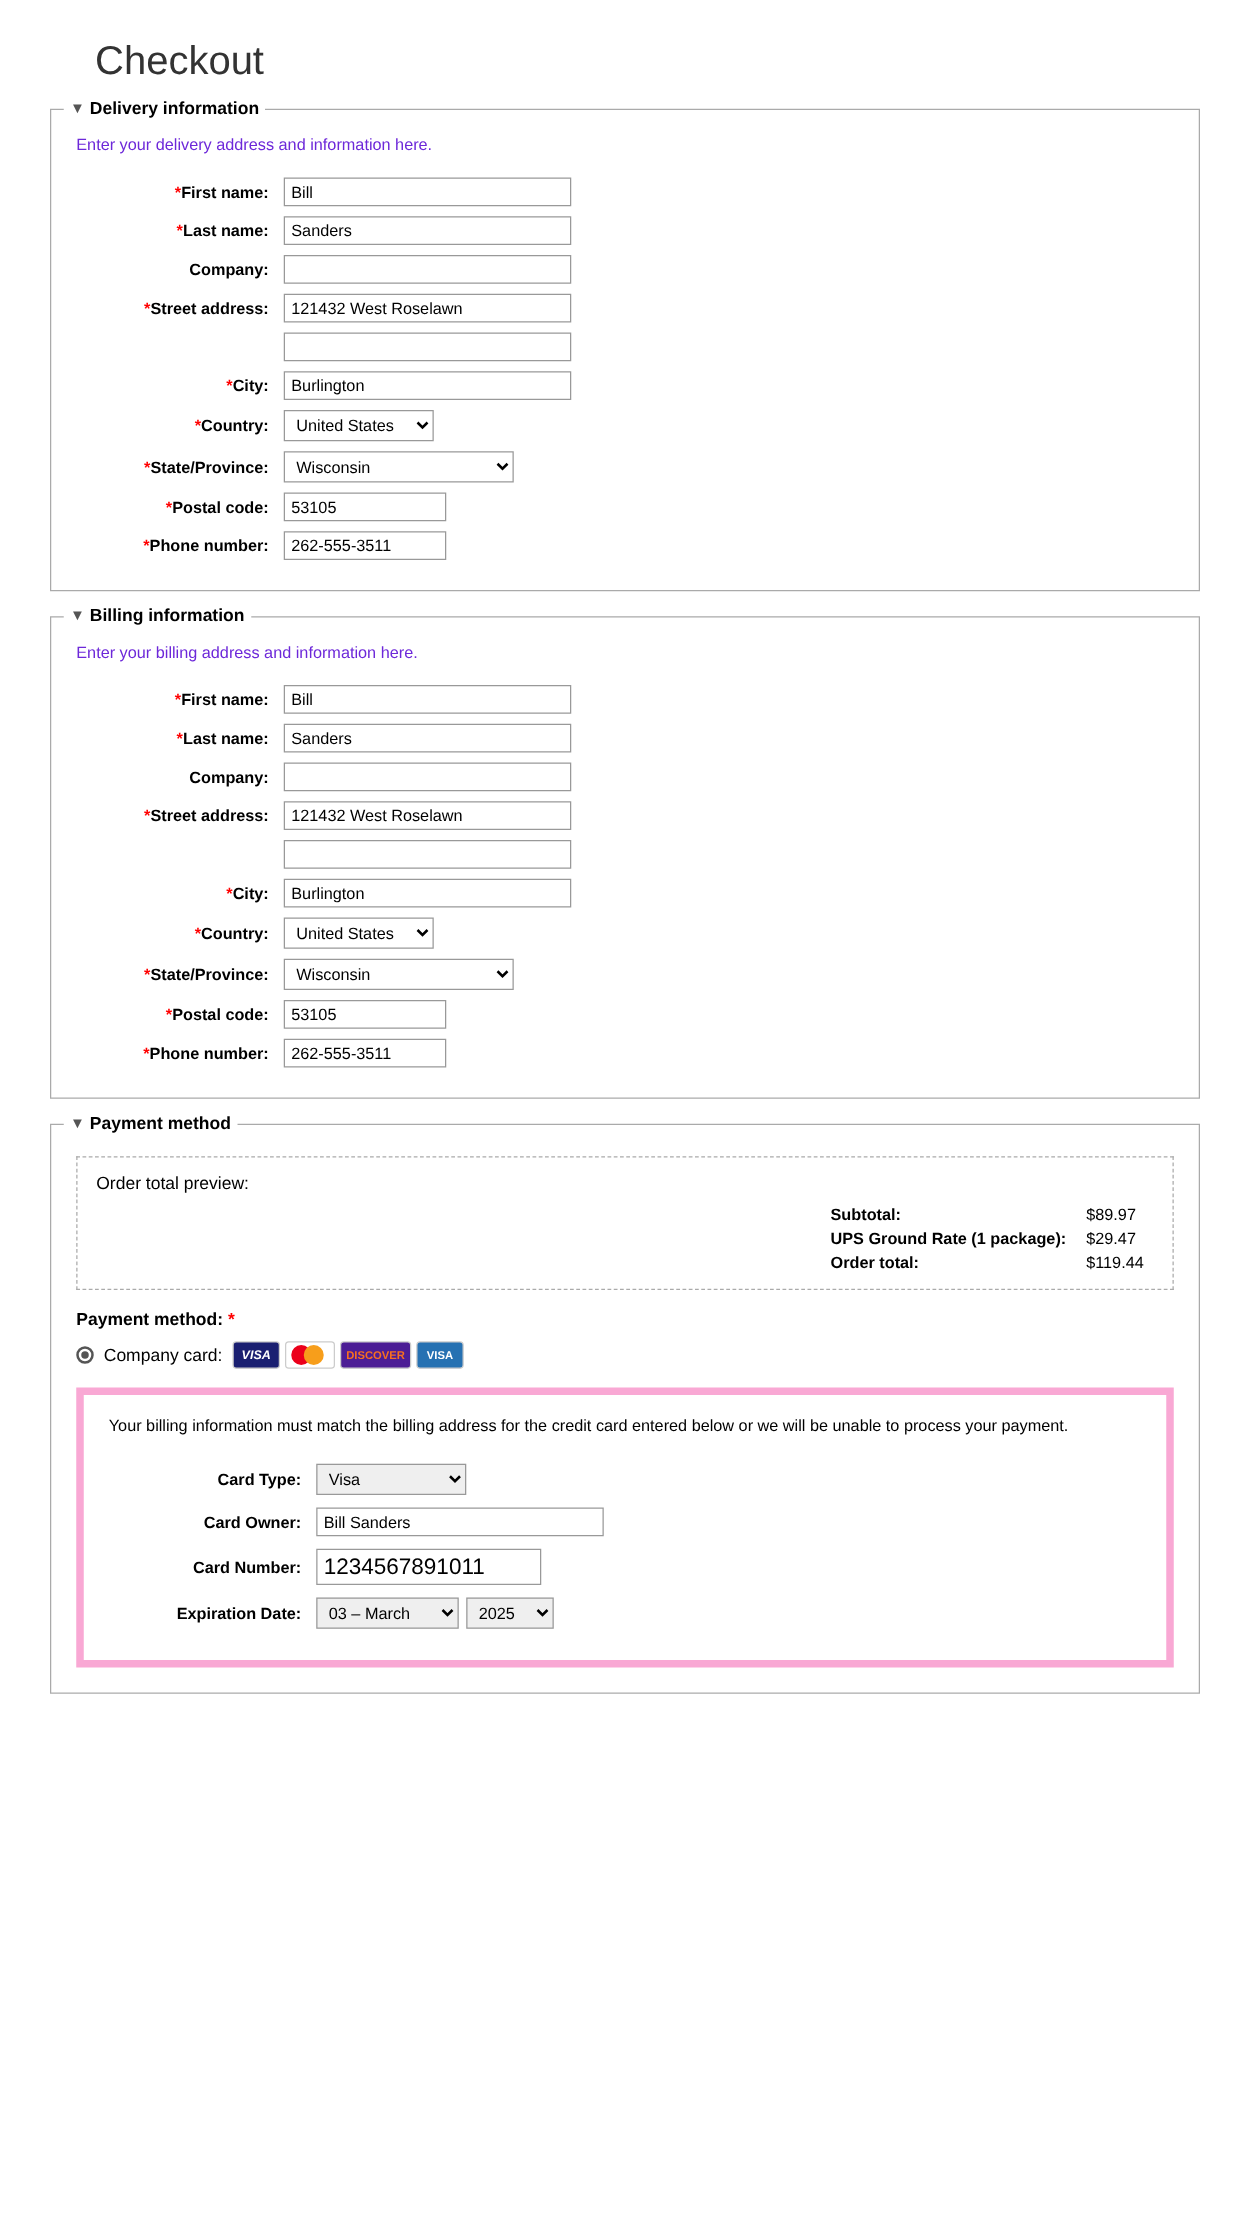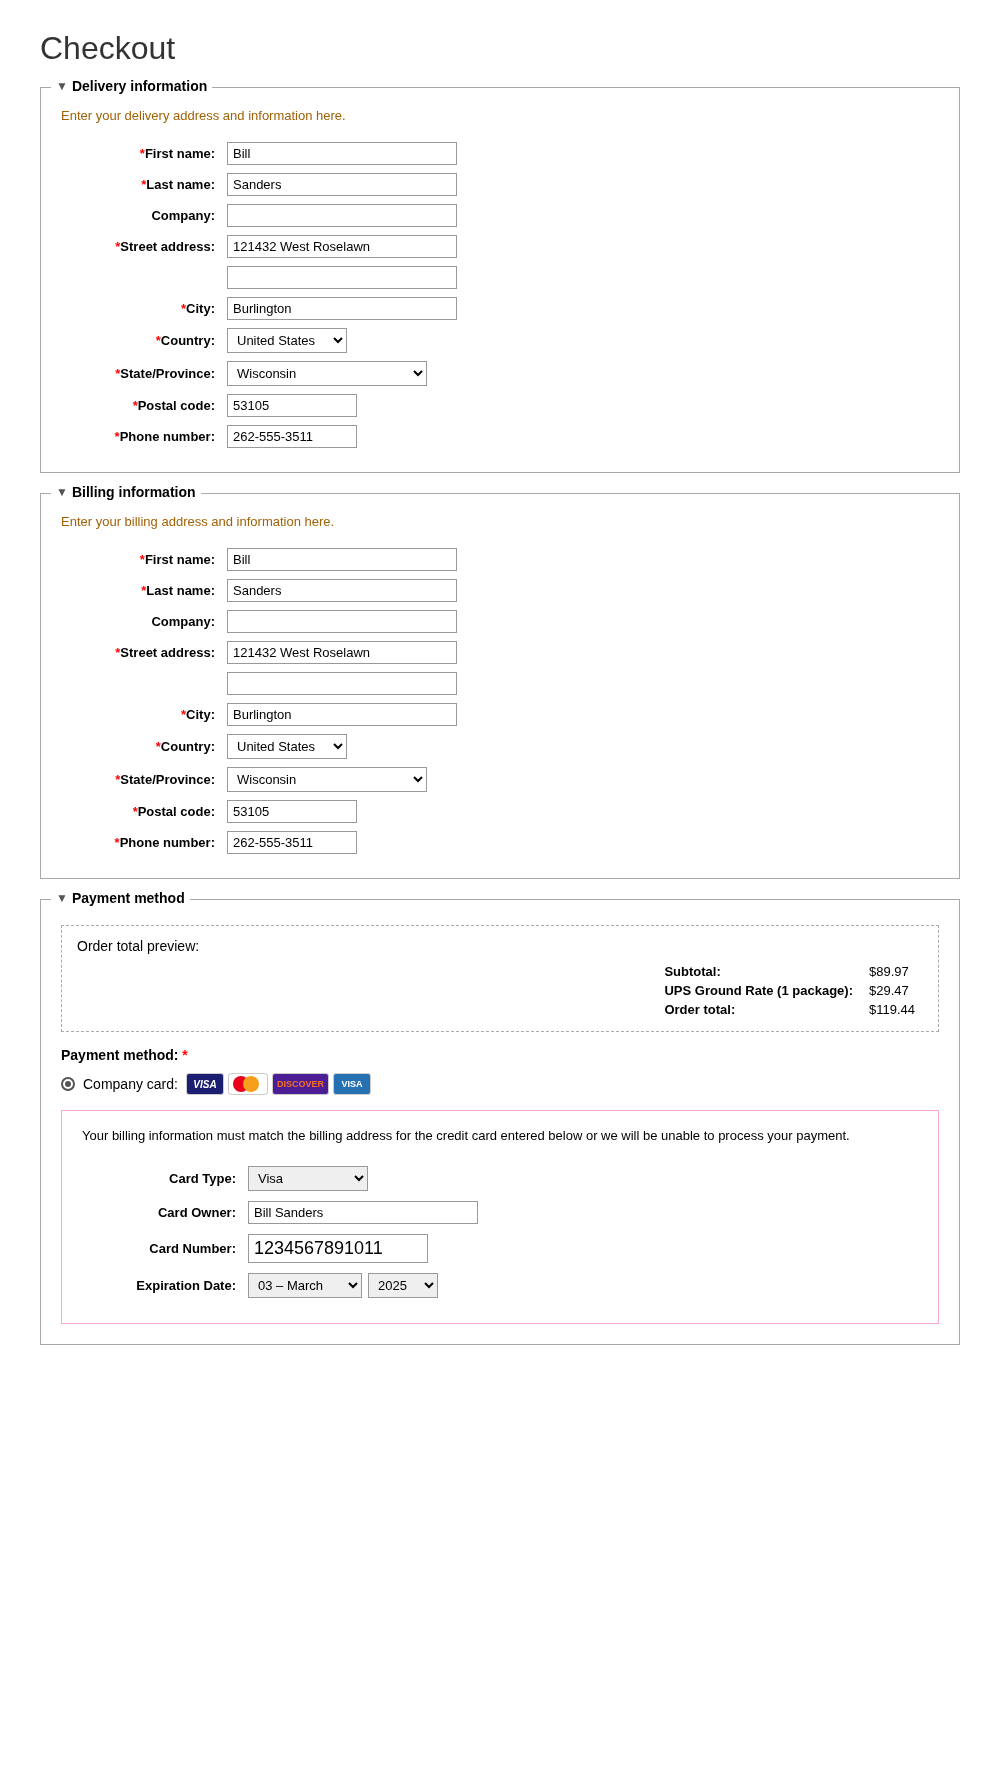--- a/index.html
+++ b/index.html
@@ -9,20 +9,21 @@
       background: #fff;
       color: #000;
       padding: 30px 40px;
       max-width: 1000px;
     }
     h1 {
       font-size: 32px;
       font-weight: normal;
       margin-bottom: 20px;
       color: #333;
+      margin-left: 36px;
     }
     .section {
       border: 1px solid #aaa;
       margin-bottom: 20px;
       padding: 15px 20px 20px 20px;
       position: relative;
     }
     .section-legend {
       position: absolute;
       top: -10px;
@@ -33,21 +34,21 @@
       font-size: 14px;
       display: flex;
       align-items: center;
       gap: 4px;
     }
     .section-legend .arrow {
       color: #555;
       font-size: 12px;
     }
     .section-subtitle {
-      color: #a16207;
+      color: #6d28d9;
       margin-bottom: 15px;
       margin-top: 5px;
       font-size: 13px;
     }
     .form-table {
       width: 100%;
       border-collapse: collapse;
     }
     .form-table tr td {
       padding: 4px 6px;
@@ -73,21 +74,21 @@
     .form-table td.input-cell input.wide {
       width: 230px;
     }
     .form-table td.input-cell input.medium {
       width: 130px;
     }
     .form-table td.input-cell select.country-select {
       width: 120px;
     }
     .form-table td.input-cell select.state-select {
-      width: 200px;
+      width: 184px;
     }
     
     .order-preview {
       border: 1px dashed #aaa;
       padding: 12px 15px;
       margin: 10px 0 15px 0;
       font-size: 13px;
     }
     .order-preview .preview-title {
       margin-bottom: 8px;
@@ -197,21 +198,21 @@
       font-weight: bold;
     }
     .card-icon.amex {
       background: #2671b2;
       color: #fff;
       min-width: 38px;
       font-size: 9px;
       font-weight: bold;
     }
     .credit-card-form {
-      border: 1px solid #f9a8d4;
+      border: 6px solid #f9a8d4;
       padding: 15px 35px 20px 20px;
       font-size: 13px;
     }
     .credit-card-form .warning-text {
       margin-bottom: 15px;
       line-height: 1.5;
       font-size: 13px;
     }
     .credit-form-table {
       width: 100%;

